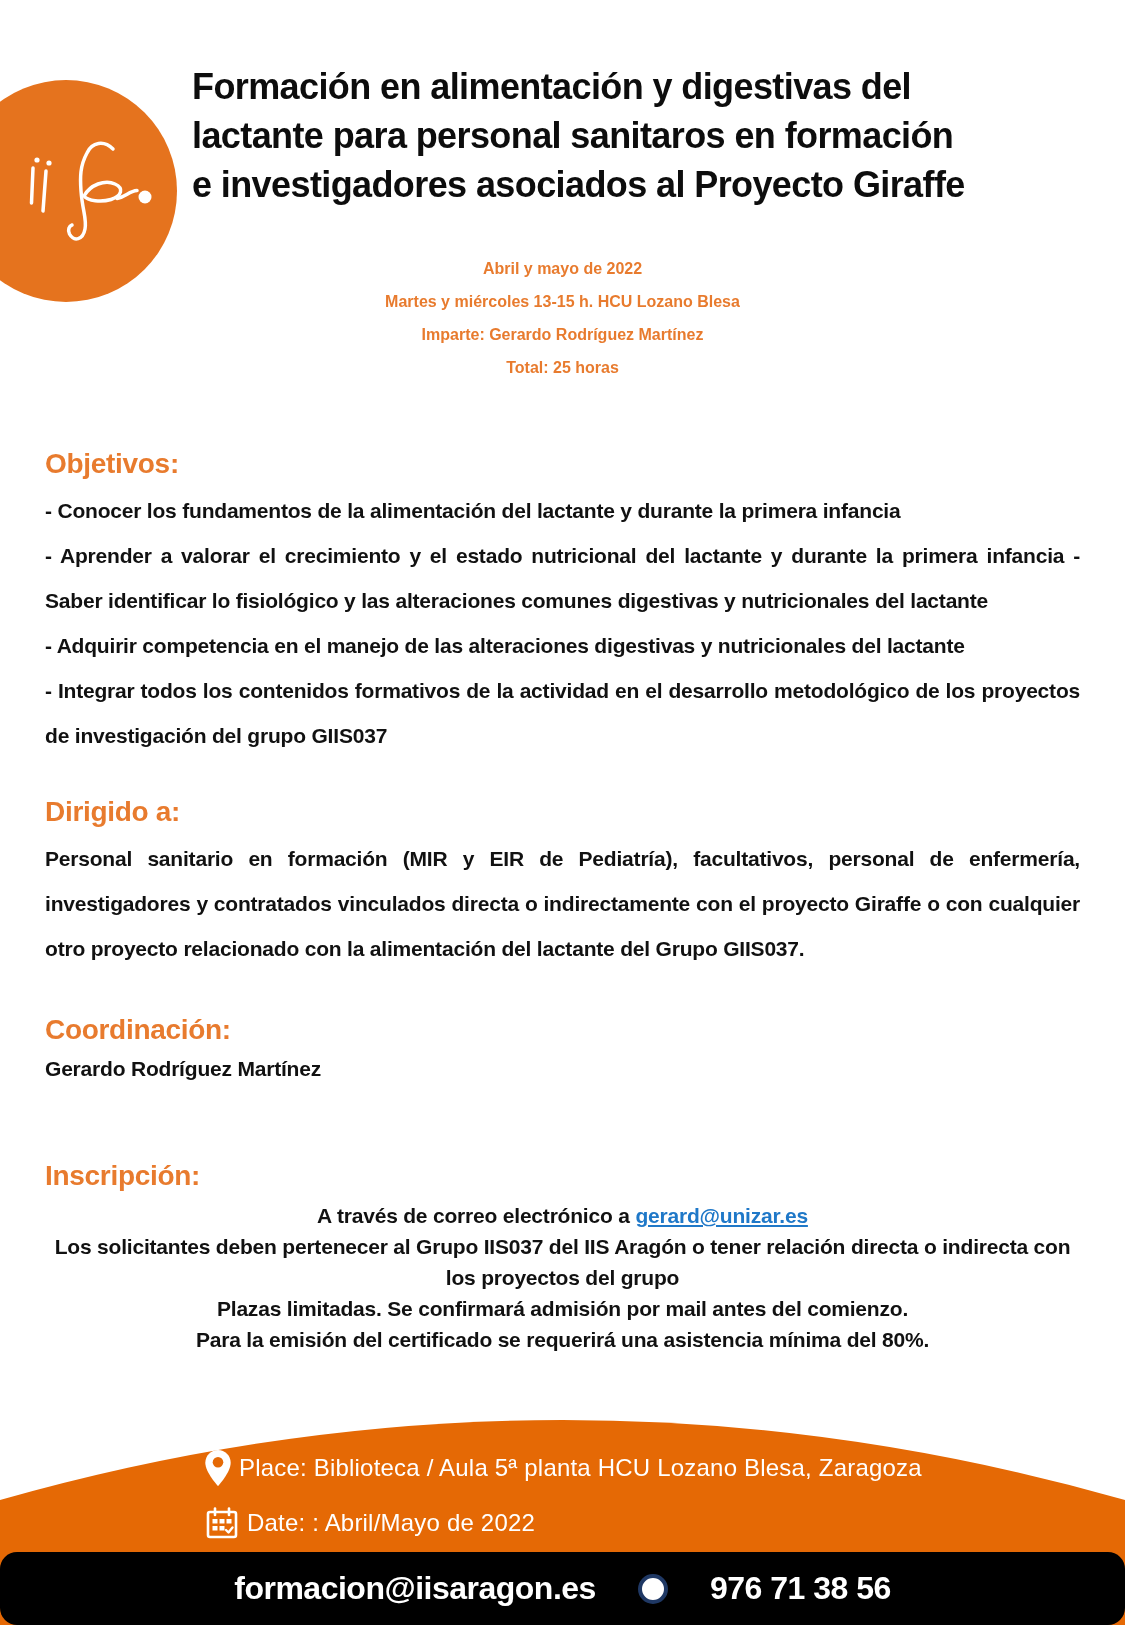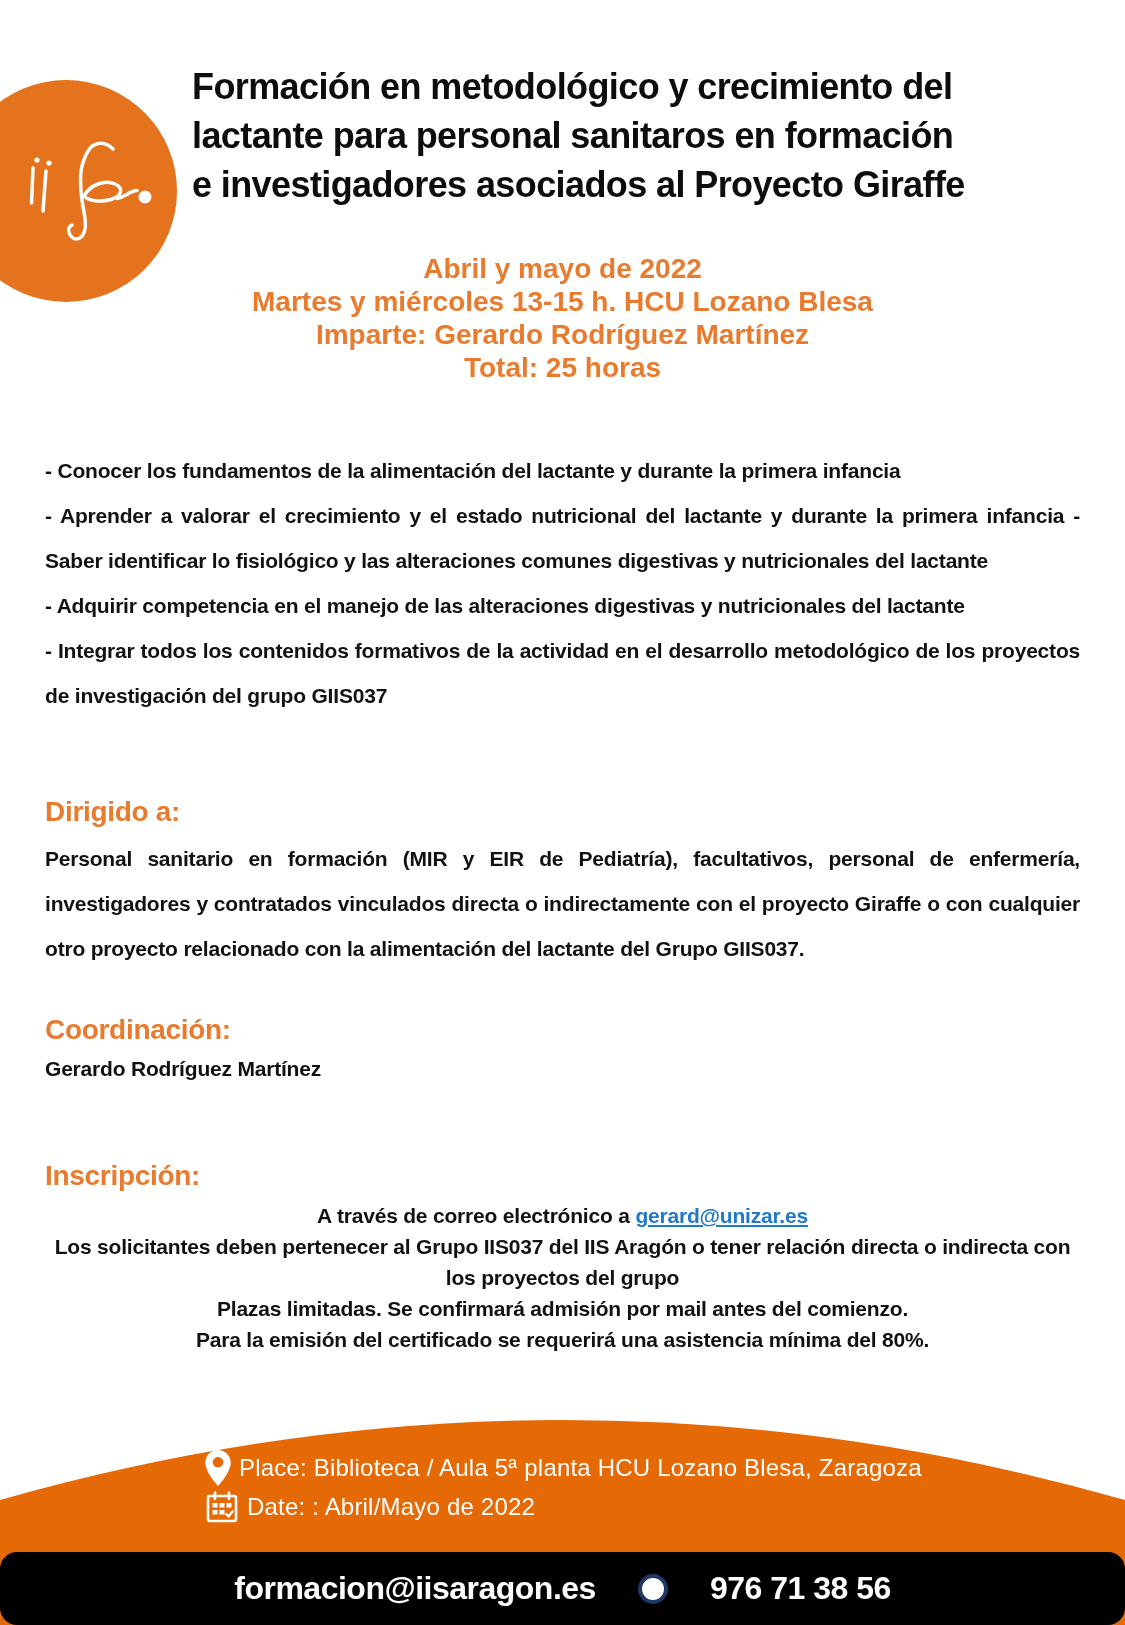--- a/index.html
+++ b/index.html
@@ -26,21 +26,21 @@
   .title-block{
     position:absolute;left:192px;top:62px;width:905px;
     color:var(--title-color);
     font-weight:700;font-size:36px;line-height:49px;letter-spacing:-0.6px;
   }
   .title-block .tline{white-space:nowrap;}
   
   .subtitle-block{
     position:absolute;left:0;top:252px;width:1125px;
     text-align:center;color:var(--accent);
-    font-weight:700;font-size:28px;line-height:33px;
+    font-weight:700;font-size:16px;line-height:33px;
   }
   
   .section{position:absolute;left:45px;width:1035px;color:var(--body-color);}
   .section h2{
     margin:0 0 8px 0;color:var(--accent);
     font-size:28px;line-height:32px;font-weight:700;letter-spacing:-0.3px;
   }
   .body-text{font-size:21px;font-weight:700;letter-spacing:-0.2px;}
   .body-text p{margin:0;text-align:justify;line-height:45px;}
   .body-text.tight p{line-height:31px;text-align:center;}
@@ -52,21 +52,21 @@
   #sec-inscripcion{top:1160px;}
   a.email-link{color:var(--link-blue);text-decoration:underline;cursor:pointer;}
   
   .footer{position:absolute;left:0;bottom:0;width:1125px;height:225px;}
   .footer svg.arc{position:absolute;left:0;top:0;width:1125px;height:225px;display:block;}
   .footer-row{
     position:absolute;left:205px;display:flex;align-items:center;gap:8px;
     color:#ffffff;font-size:24px;font-weight:400;letter-spacing:0.2px;
   }
   .footer-row.place{top:50px;}
-  .footer-row.date{top:90px;}
+  .footer-row.date{top:106px;}
   .bottom-bar{
     position:absolute;left:0;bottom:0;width:1125px;height:73px;background:#000000;
     display:flex;align-items:center;justify-content:center;gap:42px;
     color:#ffffff;font-weight:700;font-size:32px;letter-spacing:-0.5px;border-radius:17px;
   }
   .phone-dot{
     width:22px;height:22px;border-radius:50%;
     background:#ffffff;border:4px solid var(--phone-ring);
     flex:0 0 auto;
   }
@@ -87,33 +87,34 @@
         <path d="M84,196 C90,185 105,179 115,184 C124,188 122,196 111,199.5 C101,202.5 88,201 84,196 Z"></path>
         <path d="M117,198.5 C126,197 129,191 137,190.5"></path>
       </g>
       <circle cx="37" cy="160" r="2.6" fill="#ffffff"></circle>
       <circle cx="49" cy="163" r="2.6" fill="#ffffff"></circle>
       <circle cx="145" cy="197" r="6.5" fill="#ffffff"></circle>
     </svg>
   </div>
 
   <div class="title-block">
-    <div class="tline">Formación en metodológico y crecimiento del</div>
+    <div class="tline">Formación en alimentación y digestivas del</div>
     <div class="tline">lactante para personal sanitaros en formación</div>
     <div class="tline">e investigadores asociados al Proyecto Giraffe</div>
   </div>
 
   <div class="subtitle-block">
     <div>Abril y mayo de 2022</div>
     <div>Martes y miércoles 13-15 h. HCU Lozano Blesa</div>
     <div>Imparte: Gerardo Rodríguez Martínez</div>
     <div>Total: 25 horas</div>
   </div>
 
   <div class="section" id="sec-objetivos">
+    <h2>Objetivos:</h2>
     <div class="body-text">
       <p>- Conocer los fundamentos de la alimentación del lactante y durante la primera infancia</p>
       <p>- Aprender a valorar el crecimiento y el estado nutricional del lactante y durante la primera infancia - Saber identificar lo fisiológico y las alteraciones comunes digestivas y nutricionales del lactante</p>
       <p>- Adquirir competencia en el manejo de las alteraciones digestivas y nutricionales del lactante</p>
       <p>- Integrar todos los contenidos formativos de la actividad en el desarrollo metodológico de los proyectos de investigación del grupo GIIS037</p>
     </div>
   </div>
 
   <div class="section" id="sec-dirigido">
     <h2>Dirigido a:</h2>

